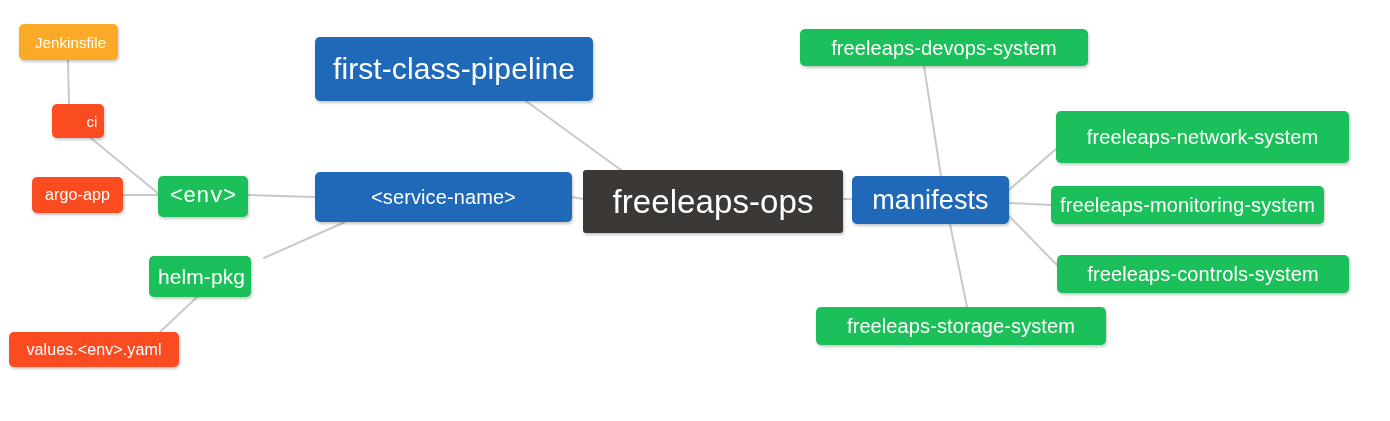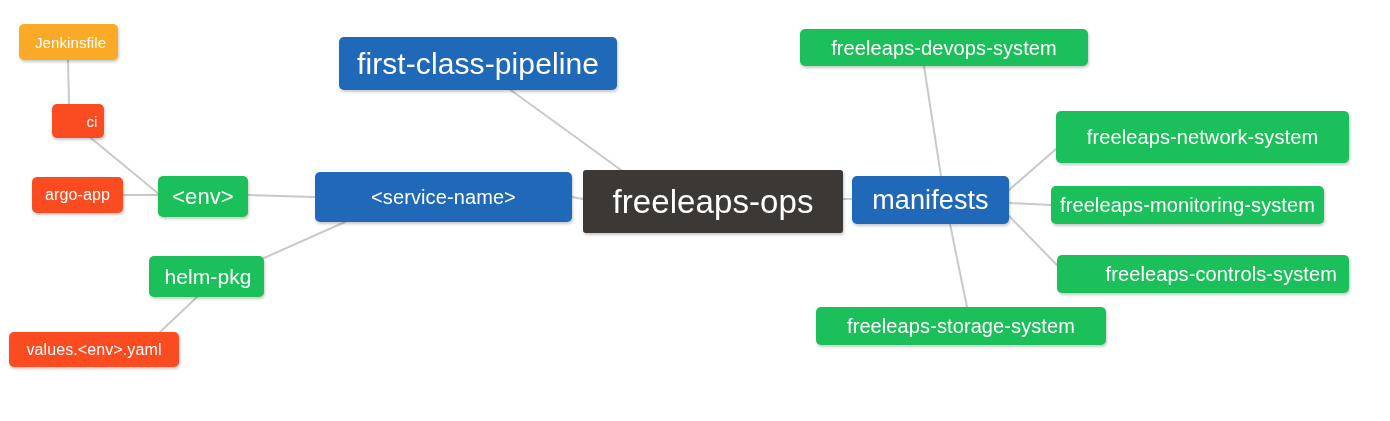--- a/index.html
+++ b/index.html
@@ -78,50 +78,50 @@
   <div id="node-layer">
       <div class="node orange" style="left: 19px; top: 24px; width: 99px; height: 36px; font-size: 15px;">
         <span>Jenkinsfile</span>
       </div>
       <div class="node red" style="left: 52px; top: 104px; width: 34px; height: 34px; font-size: 15px; padding-left: 40px;">
         <span>ci</span>
       </div>
       <div class="node red" style="left: 32px; top: 177px; width: 91px; height: 36px; font-size: 16px;">
         <span>argo-app</span>
       </div>
-      <div class="node green" style="left: 158px; top: 176px; width: 90px; height: 41px; font-size: 22px;">
+      <div class="node green" style="left: 158px; top: 176px; width: 90px; height: 41px; font-size: 22px; font-family: Liberation Mono, monospace;">
         <span>&lt;env&gt;</span>
       </div>
-      <div class="node green" style="left: 149px; top: 256px; width: 115px; height: 41px; font-size: 21px; padding-left: 15px;">
+      <div class="node green" style="left: 149px; top: 256px; width: 102px; height: 41px; font-size: 21px; padding-left: 15px;">
         <span>helm-pkg</span>
       </div>
       <div class="node red" style="left: 9px; top: 332px; width: 170px; height: 35px; font-size: 16px;">
         <span>values.&lt;env&gt;.yaml</span>
       </div>
-      <div class="node blue" style="left: 315px; top: 37px; width: 278px; height: 53px; font-size: 30px; margin-left: 24px;">
+      <div class="node blue" style="left: 315px; top: 37px; width: 278px; height: 64px; font-size: 30px;">
         <span>first-class-pipeline</span>
       </div>
       <div class="node blue" style="left: 315px; top: 172px; width: 257px; height: 50px; font-size: 20px;">
         <span>&lt;service-name&gt;</span>
       </div>
       <div class="node root" style="left: 583px; top: 170px; width: 260px; height: 63px; font-size: 33px; text-align: right;">
         <span>freeleaps-ops</span>
       </div>
       <div class="node blue" style="left: 852px; top: 176px; width: 157px; height: 48px; font-size: 27px;">
         <span>manifests</span>
       </div>
       <div class="node green" style="left: 800px; top: 29px; width: 288px; height: 37px; font-size: 20px;">
         <span>freeleaps-devops-system</span>
       </div>
       <div class="node green" style="left: 1056px; top: 111px; width: 293px; height: 52px; font-size: 20px;">
         <span>freeleaps-network-system</span>
       </div>
       <div class="node green" style="left: 1051px; top: 186px; width: 273px; height: 38px; font-size: 20px;">
         <span>freeleaps-monitoring-system</span>
       </div>
-      <div class="node green" style="left: 1057px; top: 255px; width: 292px; height: 38px; font-size: 20px; justify-content: flex-end;">
+      <div class="node green" style="left: 1057px; top: 255px; width: 292px; height: 38px; font-size: 20px;">
         <span>freeleaps-controls-system</span>
       </div>
       <div class="node green" style="left: 816px; top: 307px; width: 290px; height: 38px; font-size: 20px;">
         <span>freeleaps-storage-system</span>
       </div>
     </div>
 </div>
 
 </body></html>

